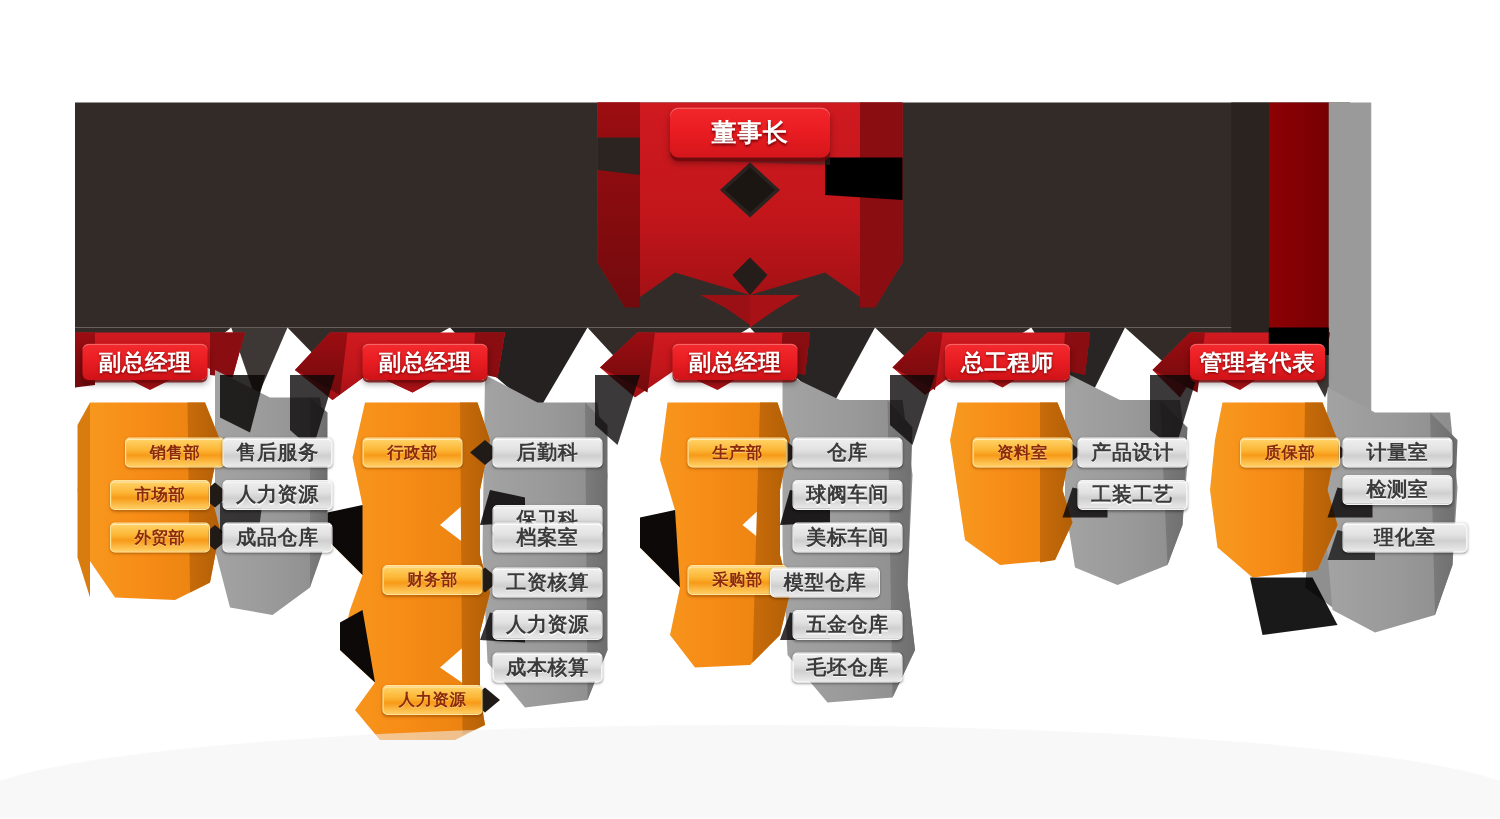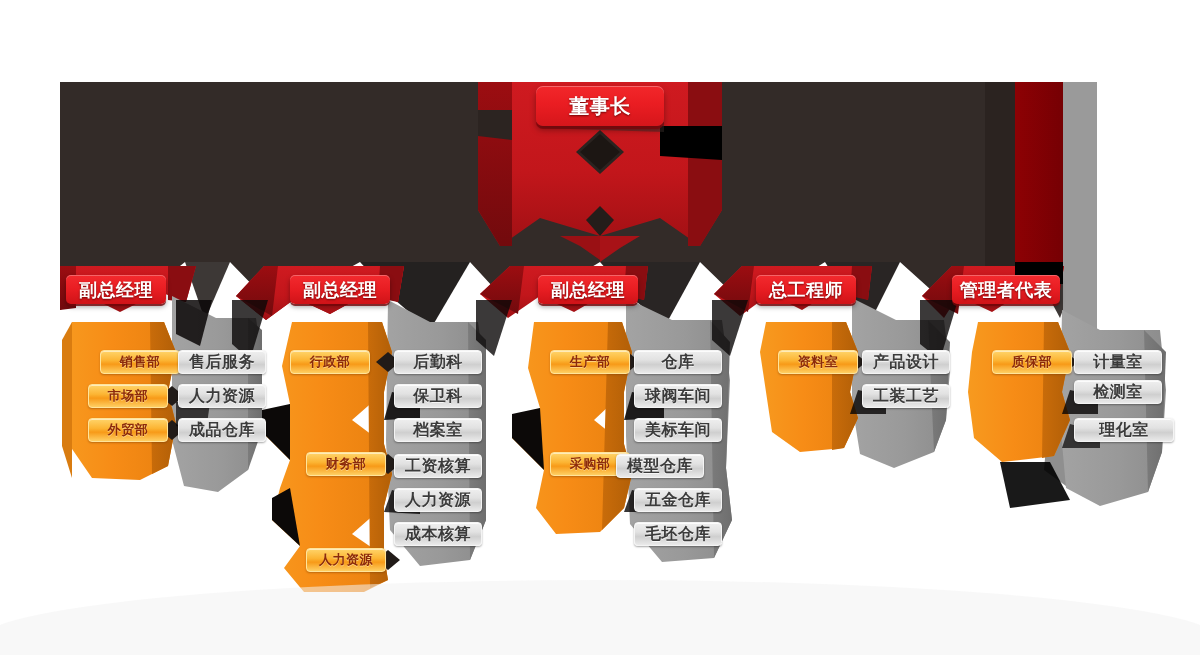--- a/index.html
+++ b/index.html
@@ -278,21 +278,21 @@
 
     <div class="lbl chip-gray" style="left:178px;top:350px;width:88px;">售后服务</div>
     <div class="lbl chip-gray" style="left:178px;top:384px;width:88px;">人力资源</div>
     <div class="lbl chip-gray" style="left:178px;top:418px;width:88px;">成品仓库</div>
 
     <div class="lbl chip-orange" style="left:290px;top:350px;width:80px;">行政部</div>
     <div class="lbl chip-orange" style="left:306px;top:452px;width:80px;">财务部</div>
     <div class="lbl chip-orange" style="left:306px;top:548px;width:80px;">人力资源</div>
 
     <div class="lbl chip-gray" style="left:394px;top:350px;width:88px;">后勤科</div>
-    <div class="lbl chip-gray" style="left:394px;top:384px;width:88px;">保卫科</div>
+    <div class="lbl chip-gray" style="left:394px;top:404px;width:88px;">保卫科</div>
     <div class="lbl chip-gray" style="left:394px;top:418px;width:88px;">档案室</div>
     <div class="lbl chip-gray" style="left:394px;top:454px;width:88px;">工资核算</div>
     <div class="lbl chip-gray" style="left:394px;top:488px;width:88px;">人力资源</div>
     <div class="lbl chip-gray" style="left:394px;top:522px;width:88px;">成本核算</div>
 
     <div class="lbl chip-orange" style="left:550px;top:350px;width:80px;">生产部</div>
     <div class="lbl chip-orange" style="left:550px;top:452px;width:80px;">采购部</div>
 
     <div class="lbl chip-gray" style="left:634px;top:350px;width:88px;">仓库</div>
     <div class="lbl chip-gray" style="left:634px;top:384px;width:88px;">球阀车间</div>

